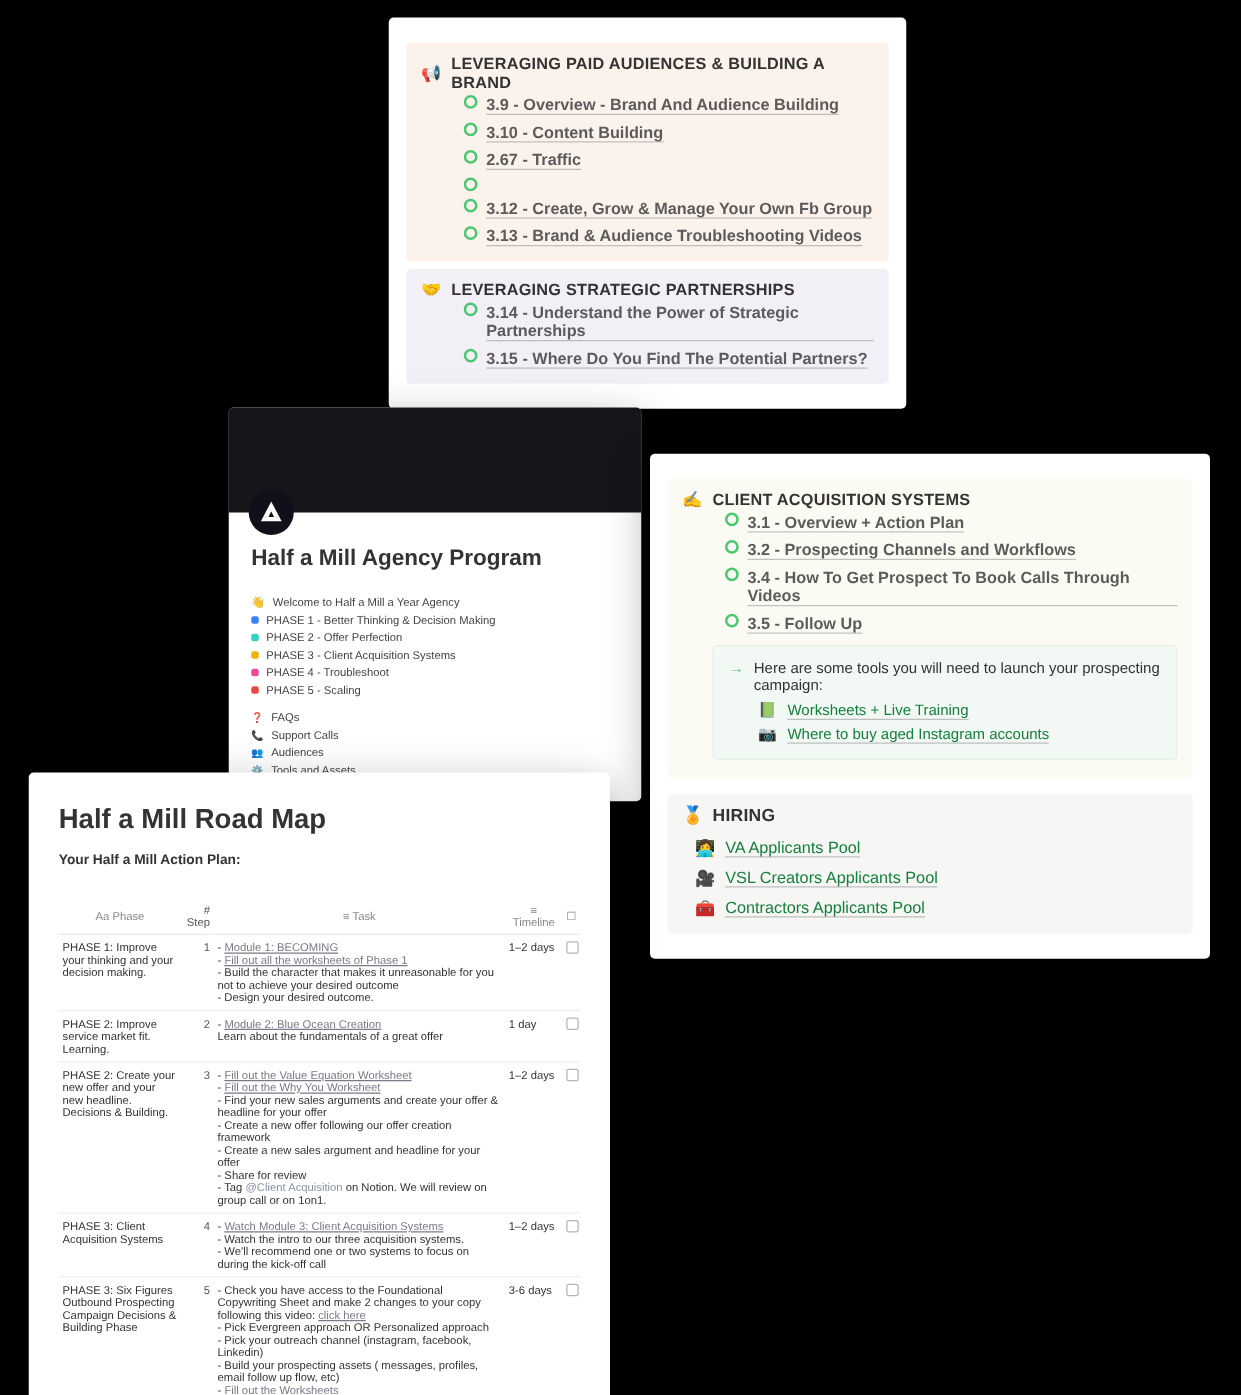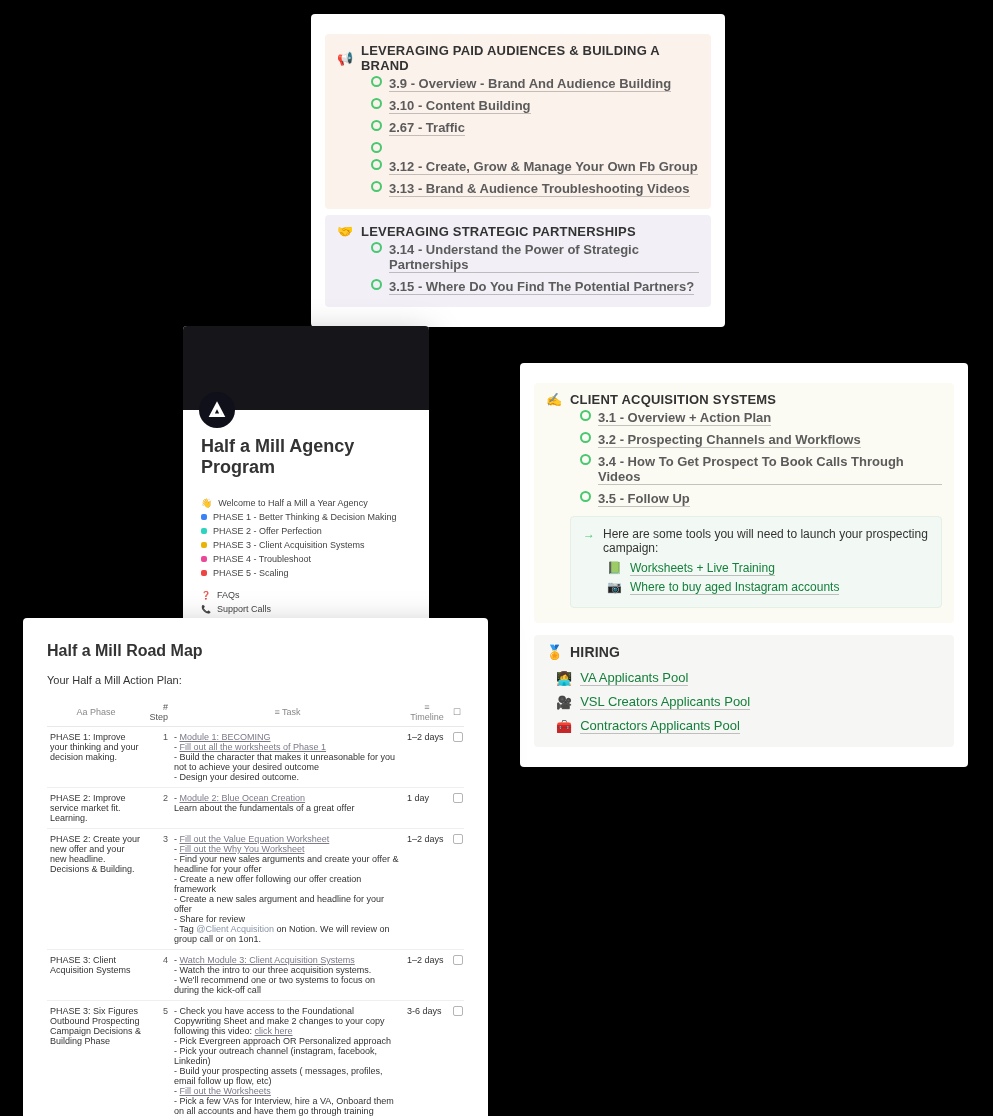--- a/index.html
+++ b/index.html
@@ -3,32 +3,32 @@
 <meta charset="utf-8">
 <style>
 *{box-sizing:border-box;margin:0;padding:0}
 body{font-family:-apple-system,BlinkMacSystemFont,"Segoe UI",Helvetica,Arial,sans-serif;background:#000;width:993px;height:1116px;position:relative;color:#333}
 .card{position:absolute;background:#fff;border-radius:4px;box-shadow:0 12px 35px rgba(0,0,0,.35)}
 .section-box{padding:9px 12px;border-radius:4px;margin:6px 0}
 .section-header{display:flex;align-items:center;gap:8px;font-weight:700;font-size:13px;letter-spacing:.2px}
 .lesson-row{display:flex;gap:7px;padding:3px 0 3px 34px;font-size:13px}
 .bullet-open{display:inline-block;width:11px;height:11px;border:2px solid #4ac771;border-radius:50%;flex-shrink:0}
 .lesson-link{color:#5b5b5b;font-weight:600;border-bottom:1px solid rgba(90,90,90,.35);cursor:pointer}
-.program{left:183px;top:326px;width:246px}
+.program{left:183px;top:326px;width:330px}
 .program .cover{height:84px;background:#15151a;border-top-left-radius:4px;border-top-right-radius:4px;position:relative}
 .avatar-circle{position:absolute;left:16px;bottom:-18px;width:36px;height:36px;border-radius:50%;background:#10101a;display:flex;align-items:center;justify-content:center}
 .avatar-circle svg{width:18px;height:18px;stroke:#fff;fill:none;stroke-width:2.5}
 .program-body{padding:26px 18px 18px}
 .ptitle{font-size:18px;font-weight:700;margin-bottom:18px}
 .phase-list{font-size:9px;color:#444}
 .phase-row{display:flex;align-items:center;gap:6px;padding:2px 0}
 .dot{width:6px;height:6px;border-radius:2px;flex-shrink:0}
 .road{left:23px;top:618px;width:465px;padding:24px 24px 16px}
-.rtitle{font-size:16px;font-weight:700;margin-bottom:14px}
-.rsubtitle{font-size:11px;font-weight:400;margin-bottom:12px}
+.rtitle{font-size:22px;font-weight:700;margin-bottom:14px}
+.rsubtitle{font-size:11px;font-weight:700;margin-bottom:25px}
 .rtable{width:100%;font-size:9px;color:#333;border-collapse:collapse;table-layout:fixed}
 .rtable th{text-align:center;font-weight:500;color:#888;padding:4px 3px;border-bottom:1px solid #e8e8e8}
 .rtable td{vertical-align:top;padding:5px 3px;border-bottom:1px solid #efefef}
 .rtable .phase-cell{width:98px}
 .rtable .step-cell{width:26px;text-align:right;color:#555}
 .rtable .time-cell{width:46px}
 .rtable .chk-cell{width:14px}
 .tlink{color:#7a7a88;text-decoration:underline;cursor:pointer}
 .tag{color:#8893a6}
 .chk{width:10px;height:10px;border:1px solid #b5b5b5;border-radius:2px;display:inline-block}

